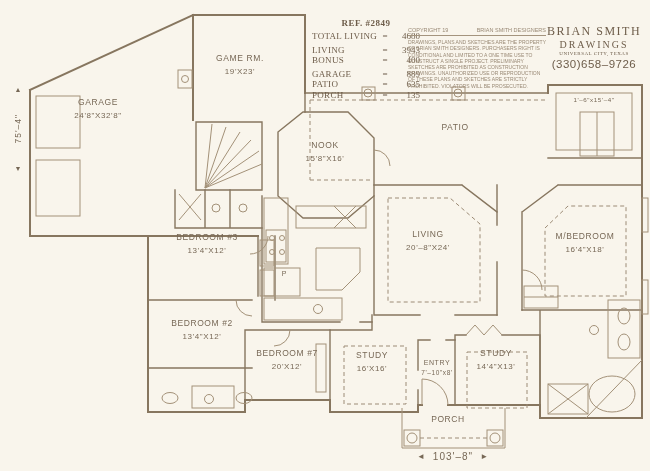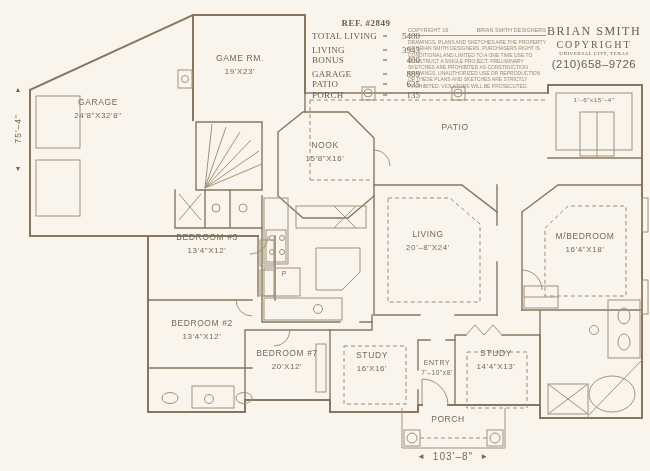--- a/index.html
+++ b/index.html
@@ -168,21 +168,21 @@
       <path d="M467,352 H527 V408 H467 Z"></path>
       <path d="M420,438 H487"></path>
     </g>
   </svg>
 
   <div class="stats">
     <div class="ref">REF. #2849</div>
     <div class="stat-row">
       <span class="stat-label">TOTAL LIVING</span>
       <span class="stat-eq">=</span>
-      <span class="stat-val">5480</span>
+      <span class="stat-val">4680</span>
     </div>
     <div class="stat-row gap">
       <span class="stat-label">LIVING</span>
       <span class="stat-eq">=</span>
       <span class="stat-val">3943</span>
     </div>
     <div class="stat-row">
       <span class="stat-label">BONUS</span>
       <span class="stat-eq">=</span>
       <span class="stat-val">400</span>
@@ -207,23 +207,23 @@
   <div class="copyright">
     <div class="copy-head">
       <span>COPYRIGHT 19</span>
       <span>BRIAN SMITH DESIGNERS</span>
     </div>
     <div class="copy-body">DRAWINGS, PLANS AND SKETCHES ARE THE PROPERTY OF BRIAN SMITH DESIGNERS.  PURCHASERS RIGHT IS CONDITIONAL AND LIMITED TO A ONE TIME USE TO CONSTRUCT A SINGLE PROJECT.  PRELIMINARY SKETCHES ARE PROHIBITED AS CONSTRUCTION DRAWINGS.  UNAUTHORIZED USE OR REPRODUCTION OF THESE PLANS AND SKETCHES ARE STRICTLY PROHIBITED.  VIOLATORS WILL BE PROSECUTED.</div>
   </div>
 
   <div class="firm">
     <div class="firm-name">BRIAN  SMITH</div>
-    <div class="firm-sub">COPYRIGHT</div>
+    <div class="firm-sub">DRAWINGS</div>
     <div class="firm-city">UNIVERSAL CITY, TEXAS</div>
-    <div class="firm-phone">(210)658–9726</div>
+    <div class="firm-phone">(330)658–9726</div>
   </div>
 
   <div class="room-label" style="left:40px;top:96px;width:116px;">
     <span>GARAGE</span>
     <span class="room-size">24'8"X32'8"</span>
   </div>
   <div class="room-label" style="left:182px;top:52px;width:116px;">
     <span>GAME RM.</span>
     <span class="room-size">19'X23'</span>
   </div>

